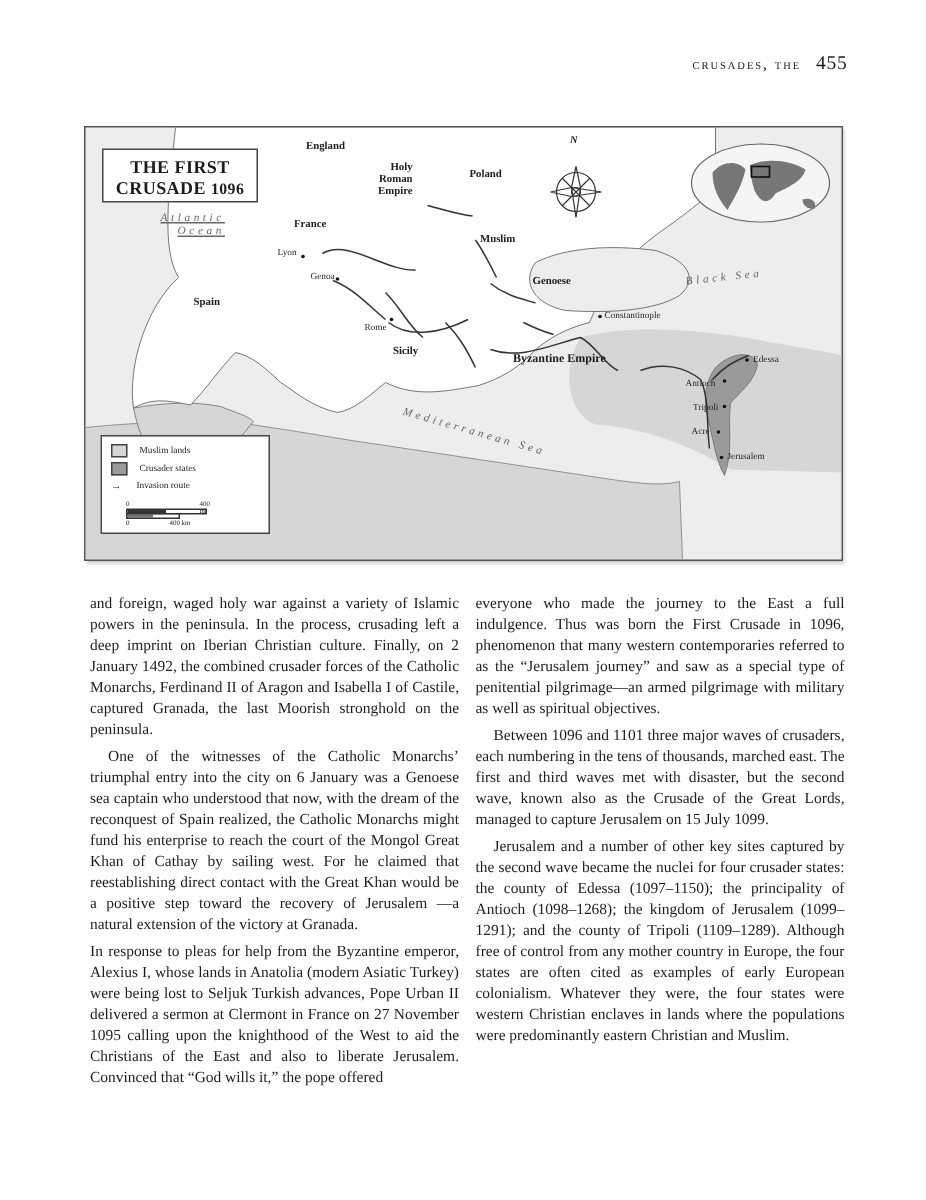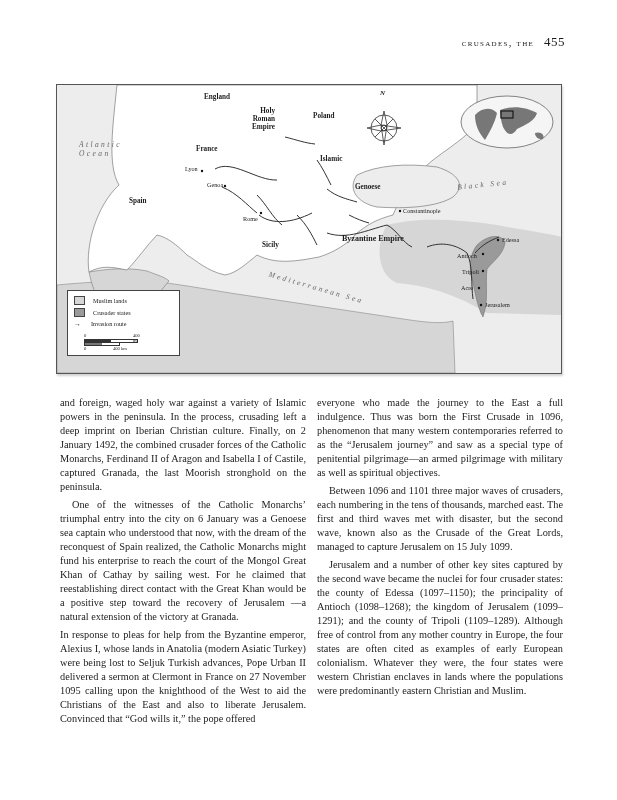--- a/index.html
+++ b/index.html
@@ -91,36 +91,40 @@
 
     <g>
       <ellipse cx="450" cy="37" rx="46" ry="26" fill="#f5f5f5" stroke="#666" stroke-width="0.8"></ellipse>
       <path d="M418,30 C425,22 435,22 440,28 C438,38 432,48 428,55 C422,48 418,40 418,30 Z" fill="#777"></path>
       <path d="M443,25 C455,20 470,22 480,28 C478,36 468,40 460,44 C455,52 450,50 446,42 C444,36 443,30 443,25 Z" fill="#777"></path>
       <path d="M478,48 C484,46 488,50 486,54 C482,55 478,52 478,48 Z" fill="#777"></path>
       <rect x="444" y="26" width="12" height="7" fill="none" stroke="#111" stroke-width="1.1"></rect>
     </g>
   </svg>
 
+  <div class="map-title">
+    <div>THE FIRST</div>
+    <div><span>CRUSADE</span> <span class="yr">1096</span></div>
+  </div>
 
   <div class="lbl" style="left:126px;top:8px;margin-left:21px;">England</div>
   <div class="lbl c" style="left:195px;top:22px;">
     <div>Holy</div>
     <div>Roman</div>
     <div>Empire</div>
   </div>
   <div class="lbl" style="left:256px;top:27px;">Poland</div>
   <div class="lbl" style="left:139px;top:60px;">France</div>
-  <div class="lbl" style="left:263px;top:70px;">Islamic</div>
+  <div class="lbl" style="left:263px;top:70px;">Muslim</div>
   <div class="lbl" style="left:298px;top:98px;">Genoese</div>
   <div class="lbl" style="left:72px;top:112px;">Spain</div>
-  <div class="lbl" style="left:205px;top:156px;">Sicily</div>
+  <div class="lbl" style="left:205px;top:145px;">Sicily</div>
   <div class="lbl" style="left:285px;top:150px;font-size:8px;">Byzantine Empire</div>
 
-  <div class="sea" style="left:22px;top:55px;text-align:left;">
+  <div class="sea" style="left:50px;top:55px;text-align:right;text-decoration:underline;">
     <div>Atlantic</div>
     <div>Ocean</div>
   </div>
   <div class="sea" style="left:400px;top:95px;transform:rotate(-6deg);">Black Sea</div>
   <div class="sea" style="left:210px;top:198px;transform:rotate(16deg);">Mediterranean Sea</div>
 
   <div class="city" style="left:128px;top:80px;">Lyon</div>
   <div class="city" style="left:150px;top:96px;">Genoa</div>
   <div class="city" style="left:186px;top:130px;">Rome</div>
   <div class="city" style="left:346px;top:122px;">Constantinople</div>

